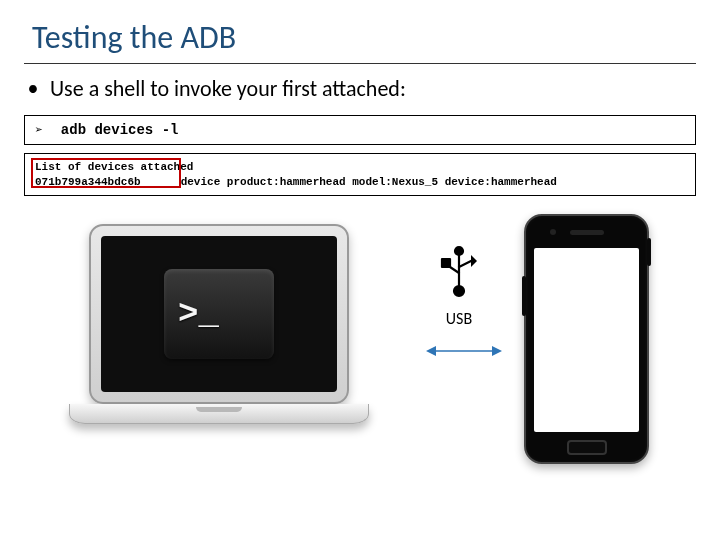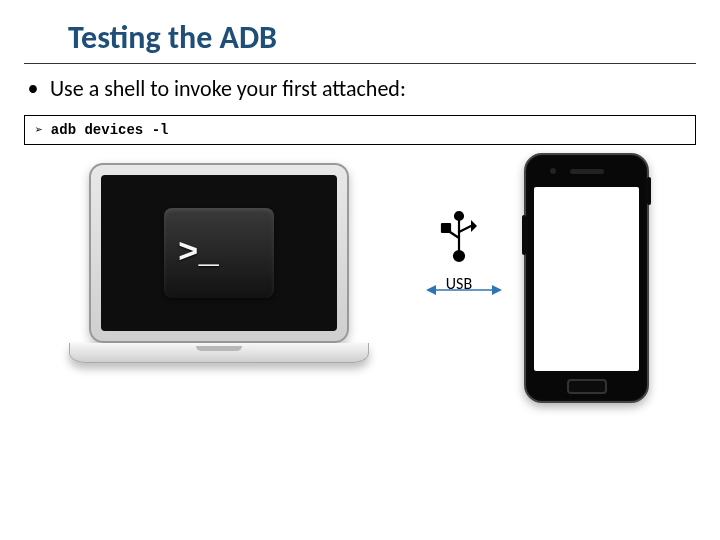--- a/index.html
+++ b/index.html
@@ -7,24 +7,23 @@
     width: 720px;
     height: 540px;
     background: #fff;
     font-family: Calibri, Arial, sans-serif;
     color: #000;
     position: relative;
     overflow: hidden;
   }
   .slide-title {
     font-size: 32px;
-    font-weight: bold;
+    font-weight: normal;
     color: #1f4e79;
     padding: 18px 24px 6px 32px;
-    margin-left: 36px;
   }
   .title-rule {
     border: none;
     border-top: 1.5px solid #333;
     margin: 0 24px 10px 24px;
   }
   .body {
     padding: 0 24px;
   }
   .bullet-row {
@@ -45,21 +44,21 @@
     border: 1px solid #000;
     padding: 6px 10px;
     font-family: "Courier New", monospace;
     font-size: 14px;
     margin-bottom: 8px;
     display: flex;
     gap: 8px;
     align-items: baseline;
   }
   .code-box .prompt-arrow { font-size: 13px; }
-  .code-box .cmd { font-weight: bold; }
+  .code-box .cmd { font-weight: bold; margin-left: 10px; }
   .output-box {
     border: 1px solid #000;
     padding: 6px 10px;
     font-family: "Courier New", monospace;
     font-size: 11px;
     line-height: 1.35;
     position: relative;
     margin-bottom: 18px;
   }
   .output-hdr { font-weight: bold; }
@@ -142,21 +141,21 @@
     width: 46px; height: 5px;
     margin-left: -23px;
     background: #b8b8b8;
     border-radius: 0 0 5px 5px;
   }
 
   
   .usb-block {
     position: absolute;
     left: 405px;
-    top: 55px;
+    top: 29px;
     width: 60px;
     text-align: center;
   }
   .usb-icon { display: inline-block; }
   .usb-label {
     font-size: 16px;
     margin-top: 6px;
   }
   .usb-arrow {
     position: absolute;
@@ -228,20 +227,27 @@
   <div class="bullet-row">
     <div class="bullet-dot">•</div>
     <div class="bullet-text">Use a shell to invoke your first attached:</div>
   </div>
 
   <div class="code-box">
     <span class="prompt-arrow">➢</span>
     <span class="cmd">adb devices -l</span>
   </div>
 
+  <div class="output-box">
+    <div class="output-hdr">List of devices attached</div>
+    <div class="output-detail">
+      <span class="serial">071b799a344bdc6b</span><span class="rest">device product:hammerhead model:Nexus_5 device:hammerhead</span>
+    </div>
+    <div class="highlight-rect"></div>
+  </div>
 
 </div>
 
 <div class="diagram">
 
   <div class="laptop">
     <div class="laptop-lid">
       <div class="laptop-screen">
         <div class="term-icon">
           <span class="glyph">&gt;_</span>

